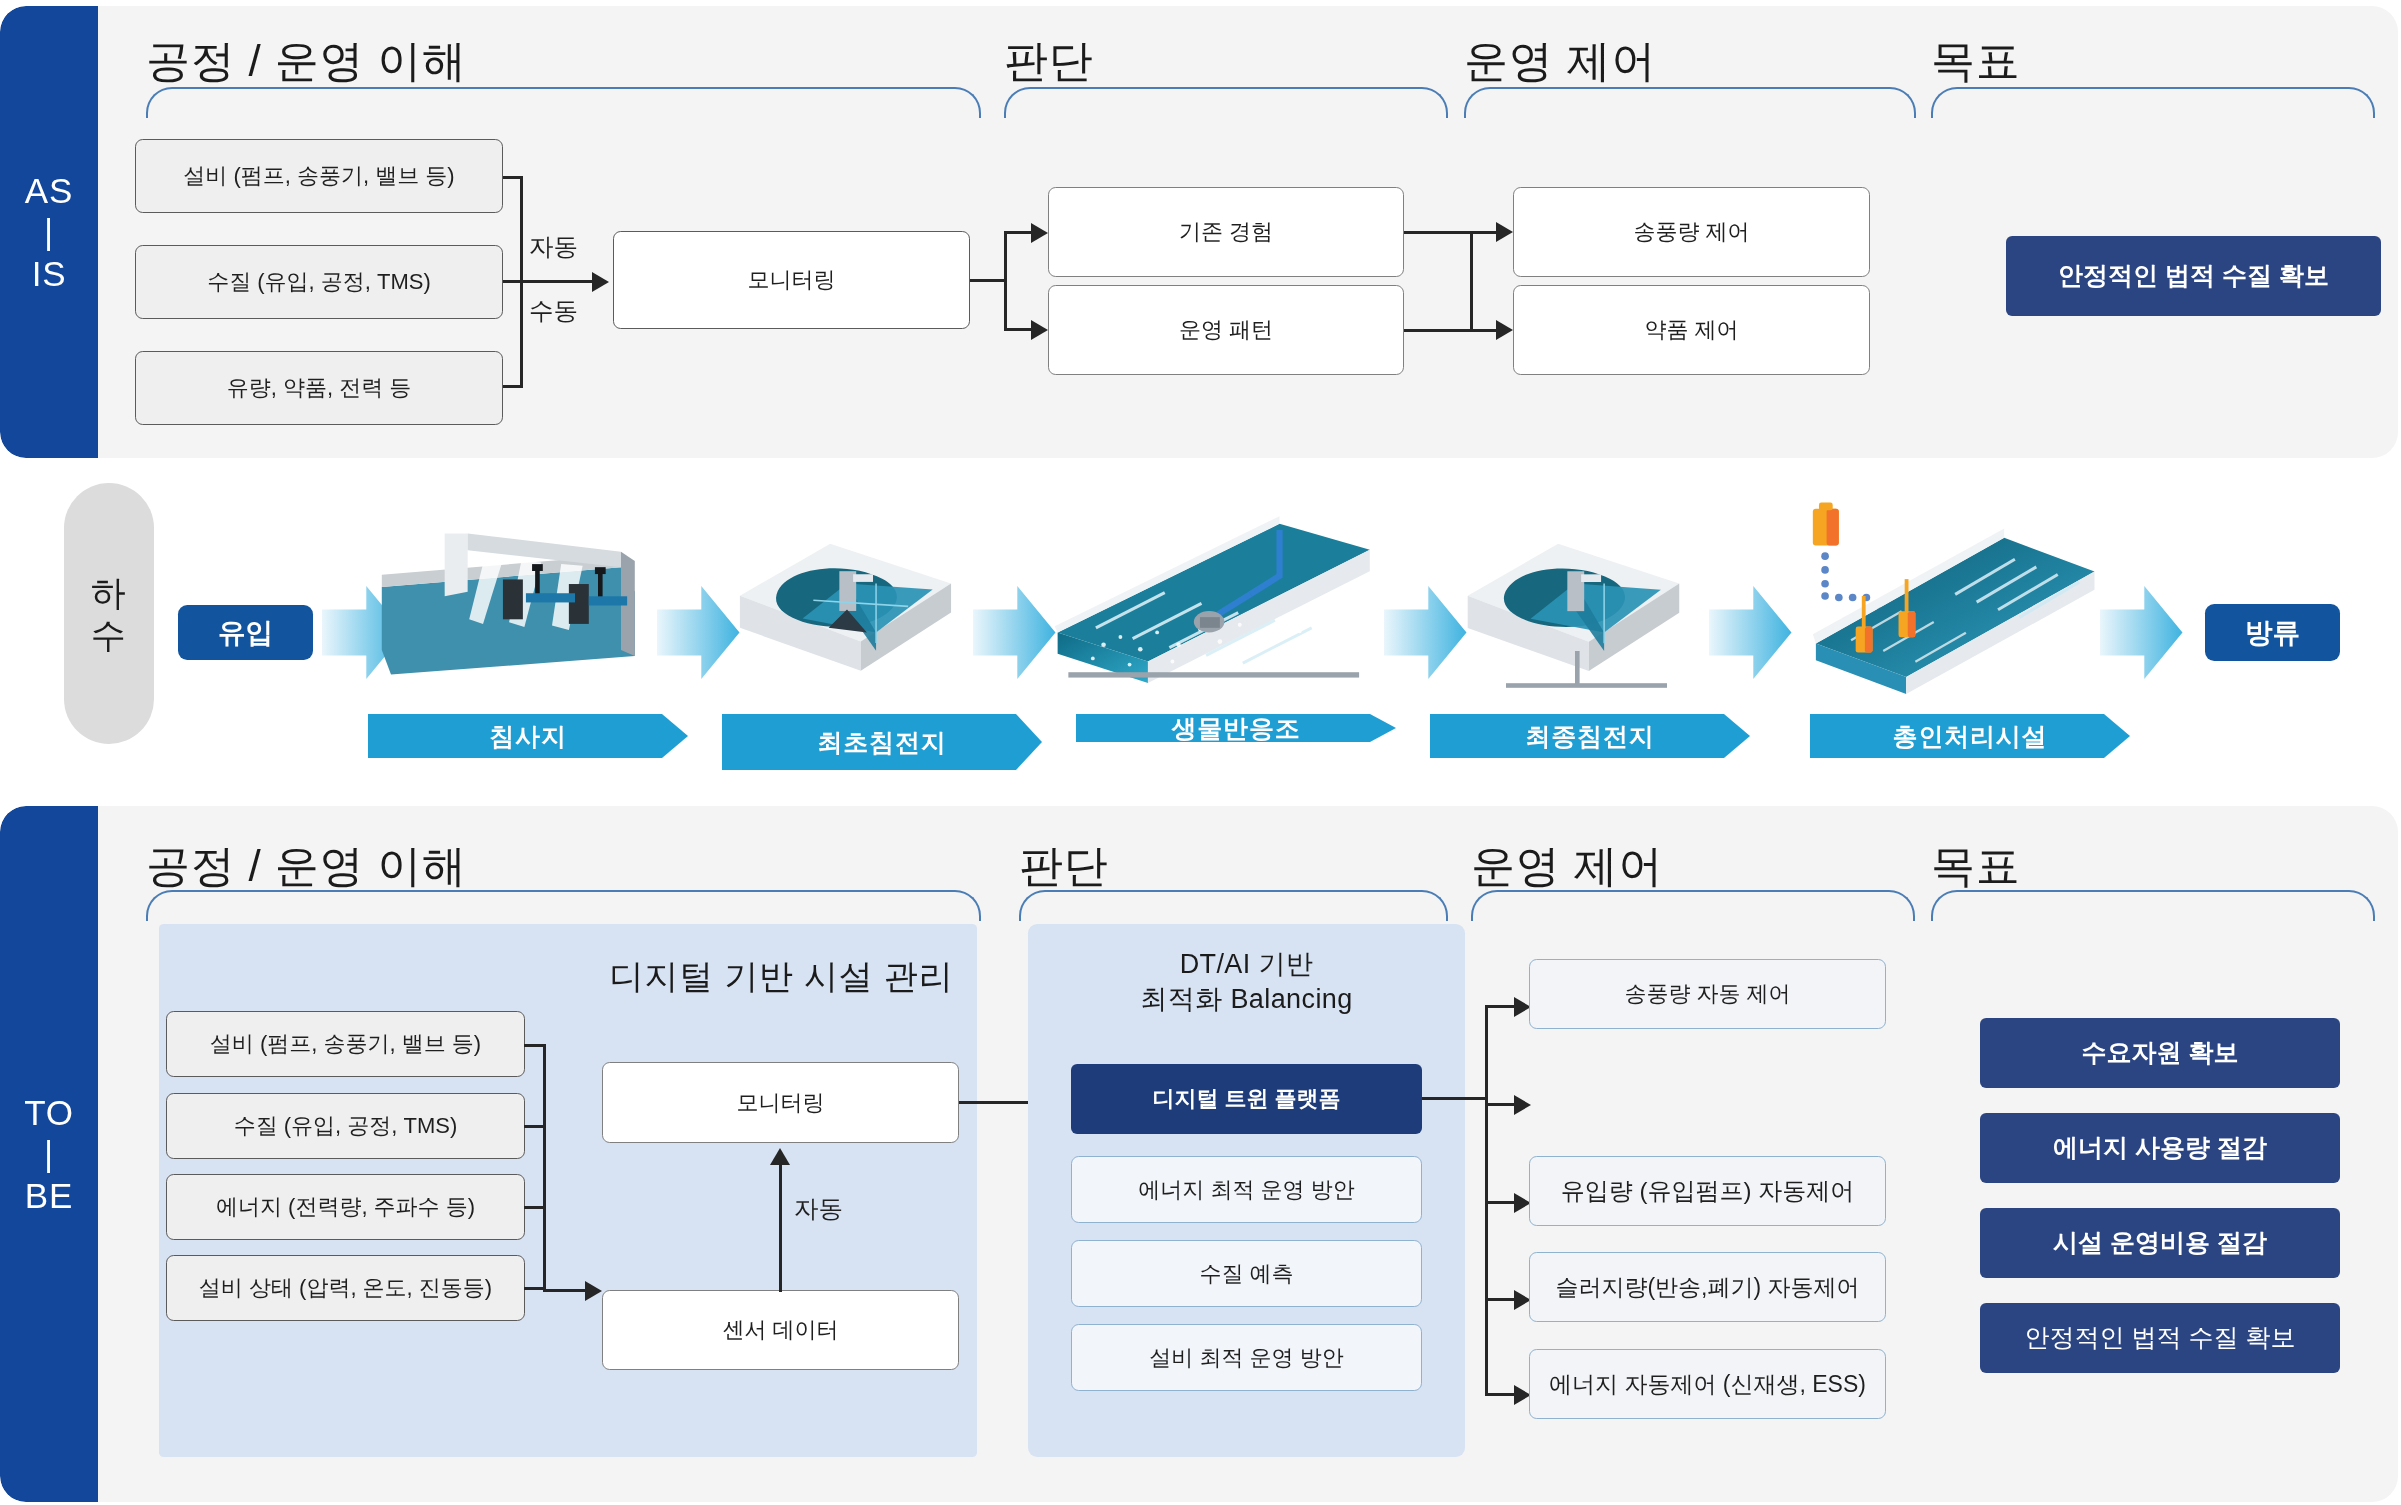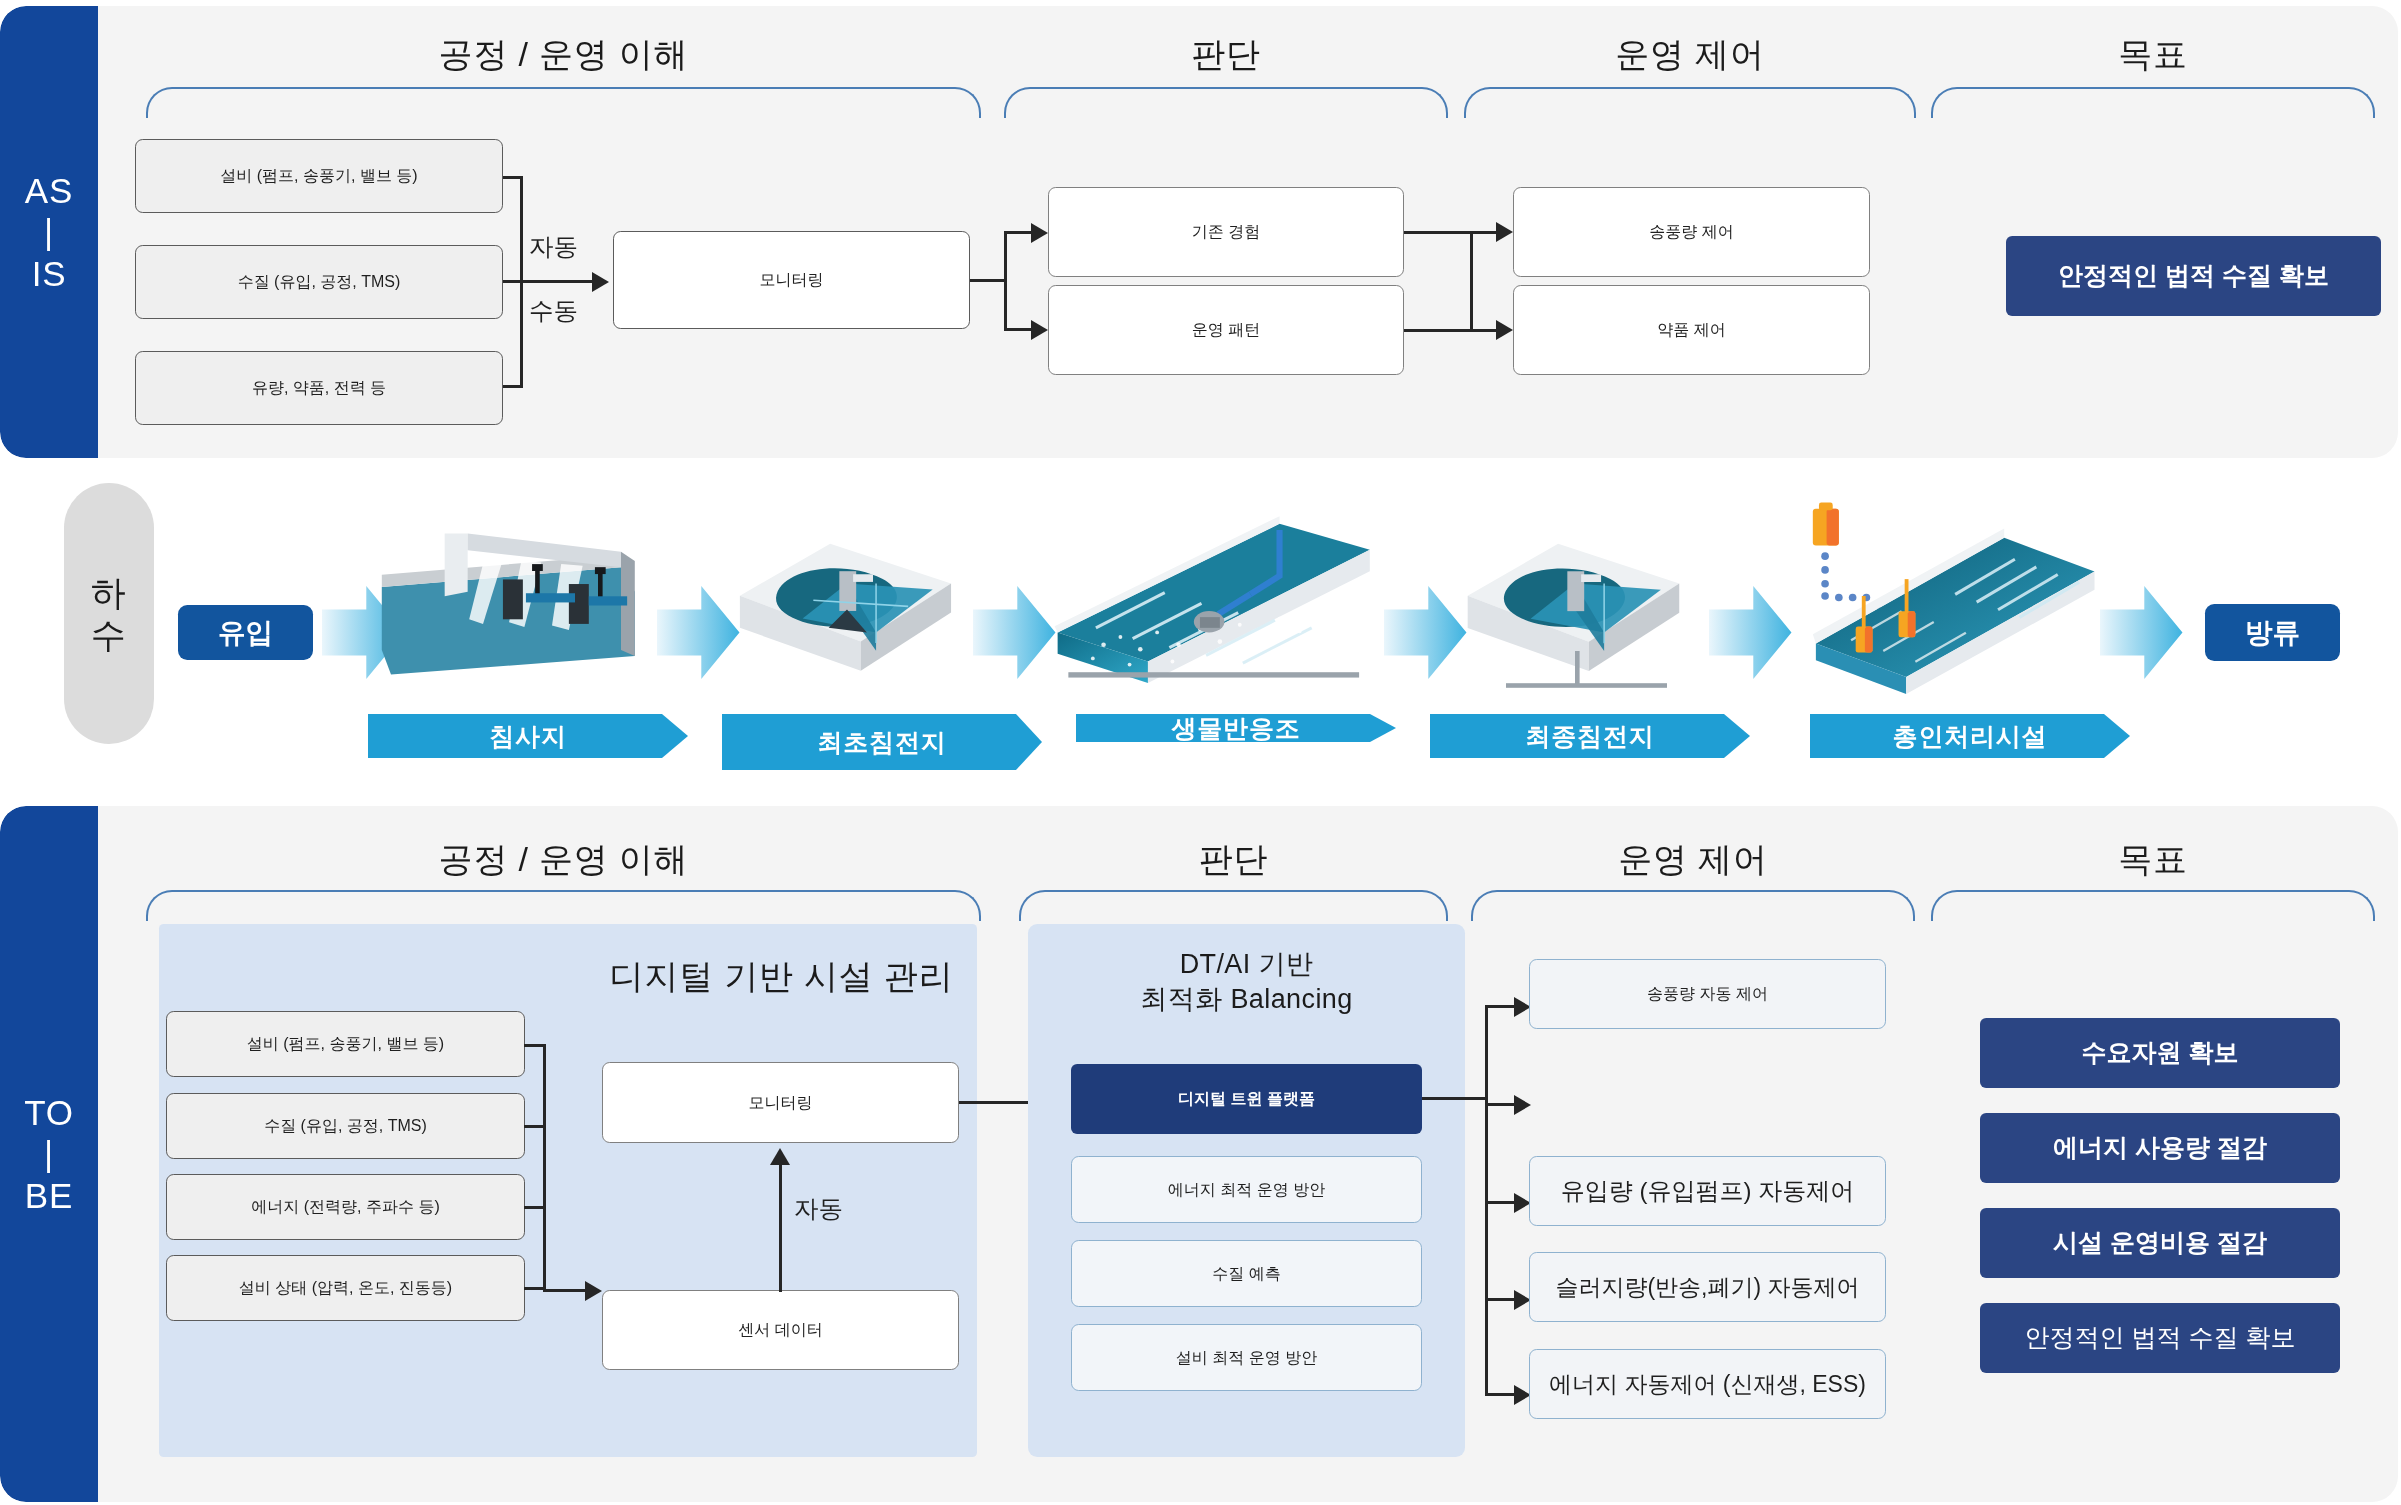--- a/index.html
+++ b/index.html
@@ -32,23 +32,22 @@
     line-height: 1.18;
     letter-spacing: 0.8px;
     text-align: center;
     font-weight: 400;
     white-space: pre-line;
   }
 
   
   .col-title {
     position: absolute;
-    font-size: 34px;
+    font-size: 44px;
     color: #1b1b1b;
-    text-align: center;
     font-weight: 500;
     letter-spacing: 0.8px;
   }
   
   .brace {
     position: absolute;
     border: 2.3px solid #4a7db5;
     border-bottom: none;
     border-left: 2.3px solid #4a7db5;
     border-right: 2.3px solid #4a7db5;
@@ -57,21 +56,21 @@
     height: 31px;
     background: transparent;
   }
 
   
   .box {
     position: absolute;
     display: flex; align-items: center; justify-content: center;
     text-align: center;
     border-radius: 7.7px;
-    font-size: 16px;
+    font-size: 22px;
     color: #1f1f1f;
     line-height: 1.25;
     padding: 3.1px 7.7px;
   }
   .box-gray {
     background: #efefef;
     border: 1.5px solid #5b5b5b;
   }
   .box-white {
     background: #ffffff;

